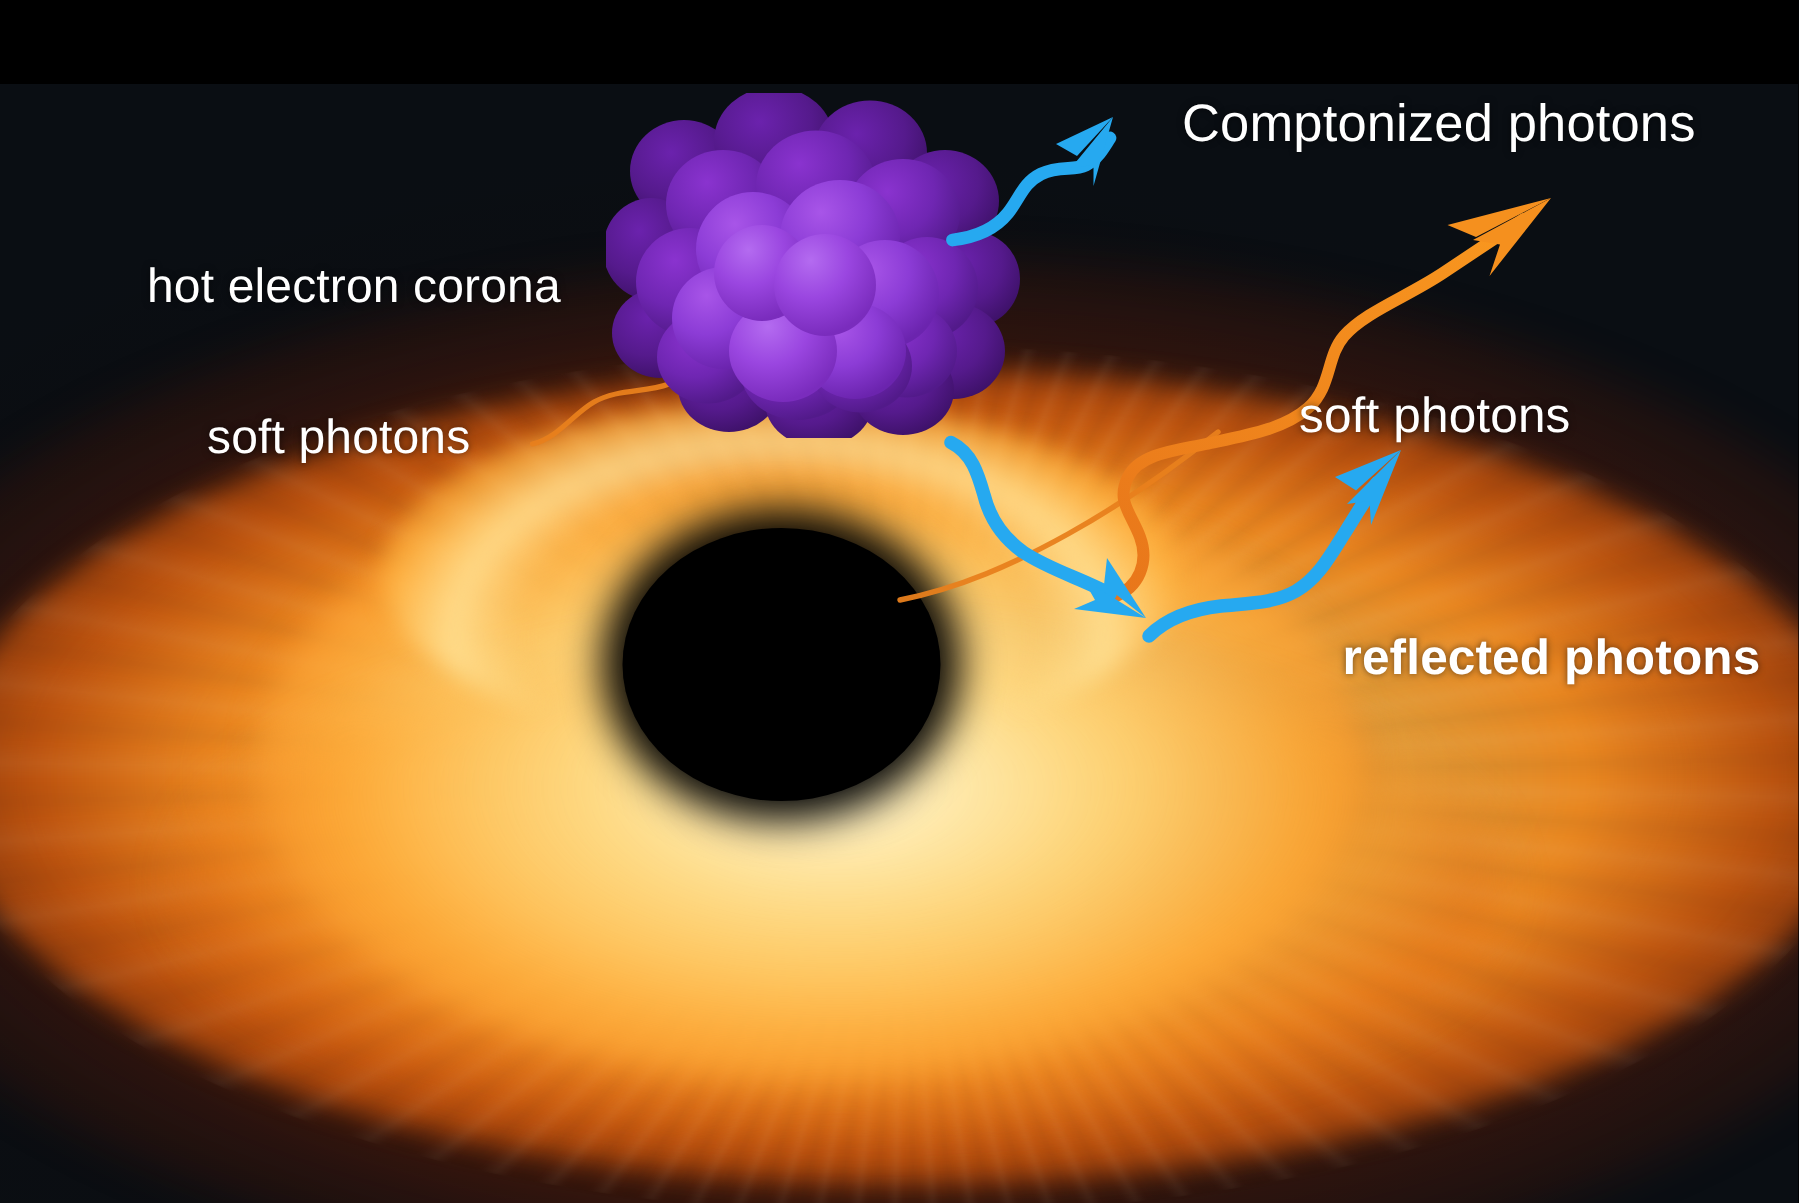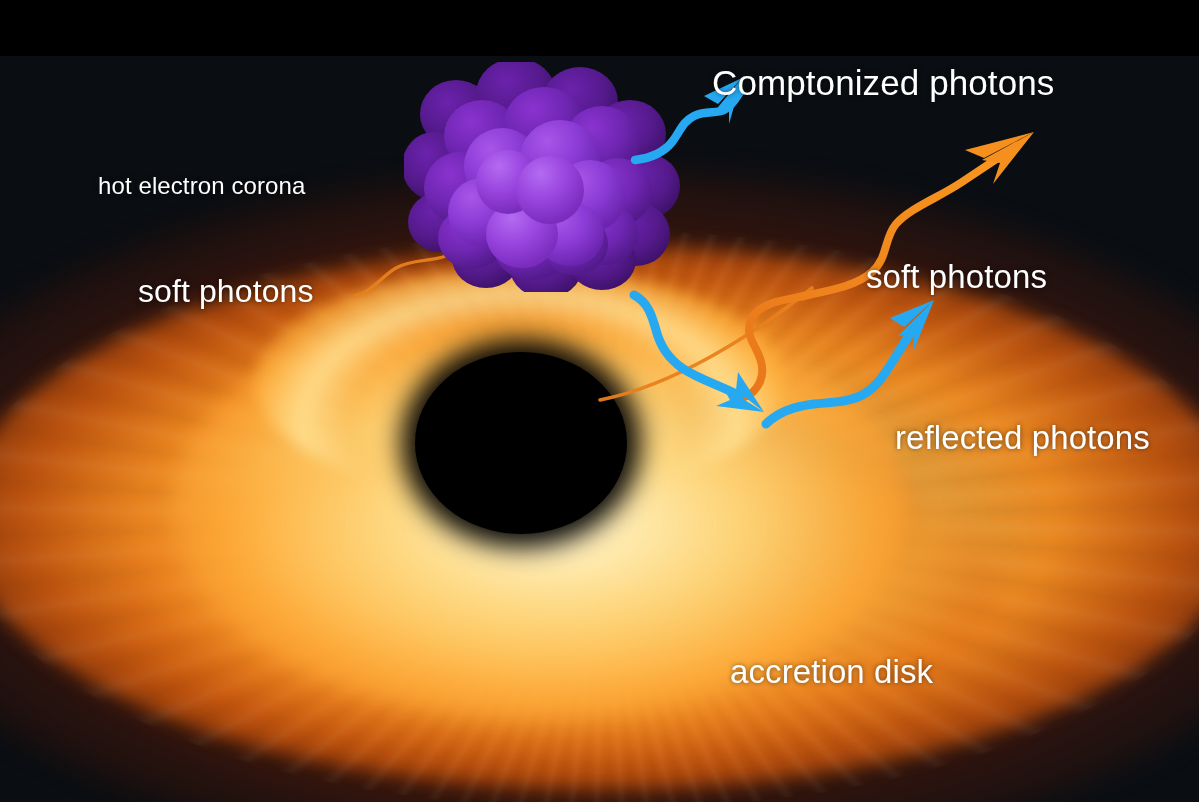--- a/index.html
+++ b/index.html
@@ -181,25 +181,25 @@
   .label {
     position: absolute;
     color: #ffffff;
     font-family: "Liberation Sans", sans-serif;
     font-weight: 400;
     white-space: nowrap;
     letter-spacing: 0.1px;
     z-index: 35;
     text-shadow: 0 0 5px rgba(0,0,0,0.55);
   }
-  #lbl-corona   { left: 98px;  top: 172px; font-size: 24px; z-index: 20; }
+  #lbl-corona   { left: 98px;  top: 172px; font-size: 32px; z-index: 20; }
   #lbl-softL    { left: 138px; top: 273px; font-size: 32px; }
-  #lbl-compt    { left: 712px; top: 63px;  font-size: 35px; }
+  #lbl-compt    { left: 788px; top: 63px;  font-size: 35px; }
   #lbl-softR    { left: 866px; top: 258px; font-size: 33px; }
-  #lbl-refl     { left: 895px; top: 419px; font-size: 33px; }
+  #lbl-refl     { left: 895px; top: 419px; font-size: 33px; font-weight: bold; }
   #lbl-bh       { left: 447px; top: 421px; font-size: 33px; }
   #lbl-disk     { left: 730px; top: 653px; font-size: 33px; }
 </style>
 </head>
 <body>
 
 <div id="stage">
 
   <div class="sky"></div>
   <div class="sky-vignette"></div>
@@ -343,15 +343,14 @@
 
   <div class="label" id="lbl-softL">soft photons</div>
 
   <div class="label" id="lbl-compt">Comptonized photons</div>
 
   <div class="label" id="lbl-softR">soft photons</div>
 
   <div class="label" id="lbl-refl">reflected photons</div>
 
 
-  <div class="label" id="lbl-disk">accretion disk</div>
 
 </div>
 
 </body></html>

